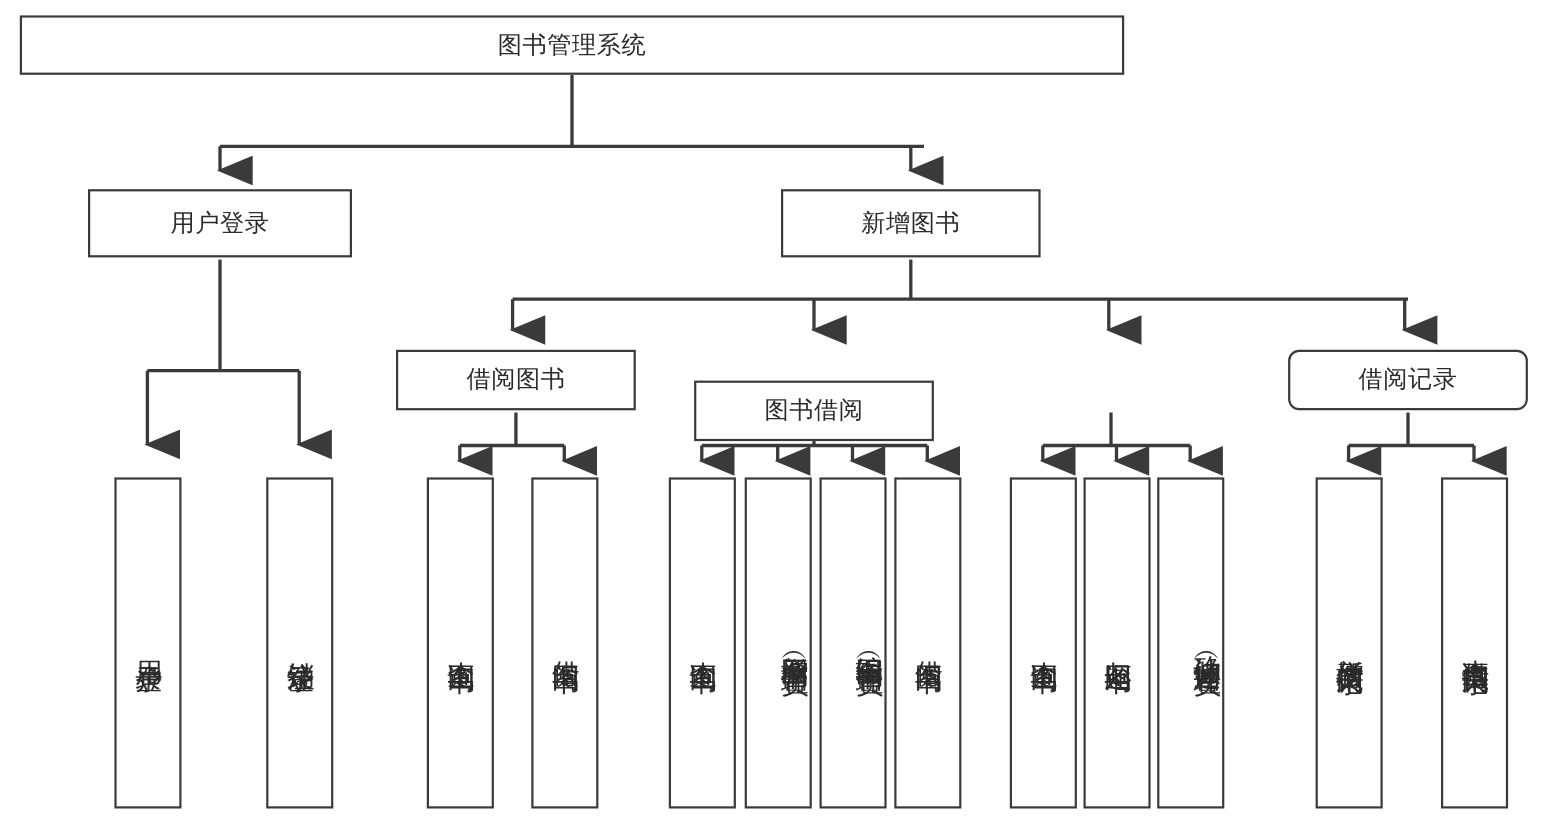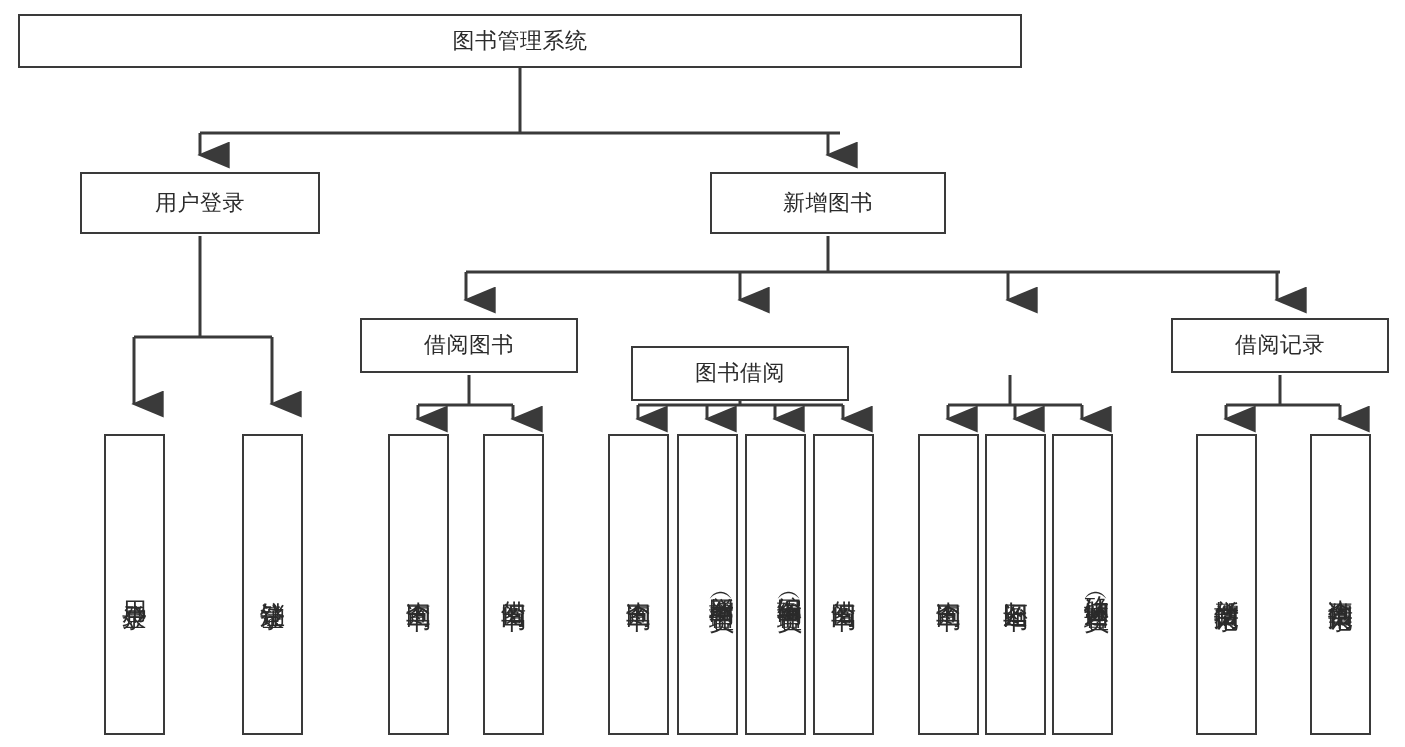--- a/index.html
+++ b/index.html
@@ -134,21 +134,21 @@
   <div class="node horiz" style="left:710px; top:172px; width:236px; height:62px;">
     <span class="node-label">新增图书</span>
   </div>
 
   <div class="node horiz" style="left:360px; top:318px; width:218px; height:55px;">
     <span class="node-label">借阅图书</span>
   </div>
   <div class="node horiz" style="left:631px; top:318px; width:218px; height:55px;margin-top:28px;">
     <span class="node-label">图书借阅</span>
   </div>
-  <div class="node horiz" style="left:1171px; top:318px; width:218px; height:55px;">
+  <div class="node horiz" style="left:1171px; top:318px; width:218px; height:55px;border-radius:10px;">
     <span class="node-label">借阅记录</span>
   </div>
 
   <div class="node vert" style="left:104px; top:434px; width:61px; height:301px;">
     <span class="node-label">用户登录</span>
   </div>
   <div class="node vert" style="left:242px; top:434px; width:61px; height:301px;">
     <span class="node-label">注销登录</span>
   </div>
 

